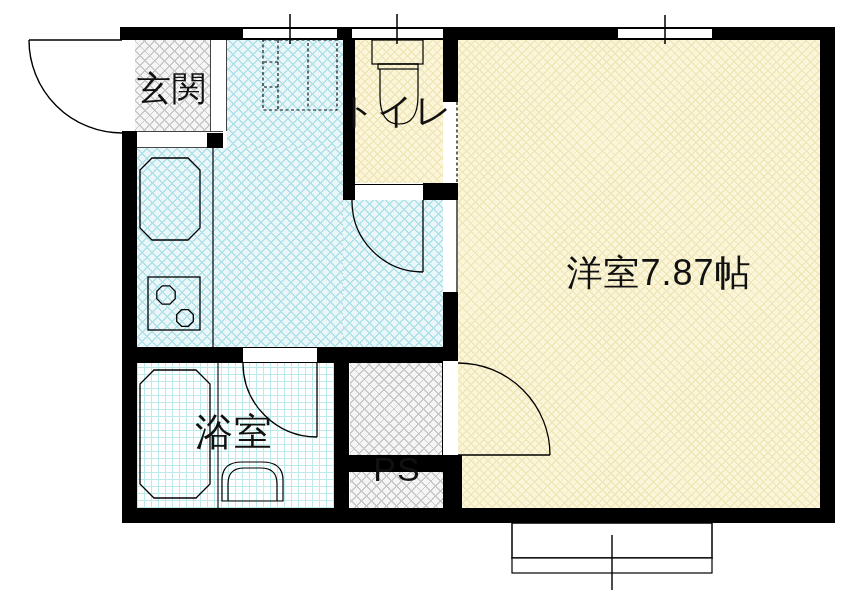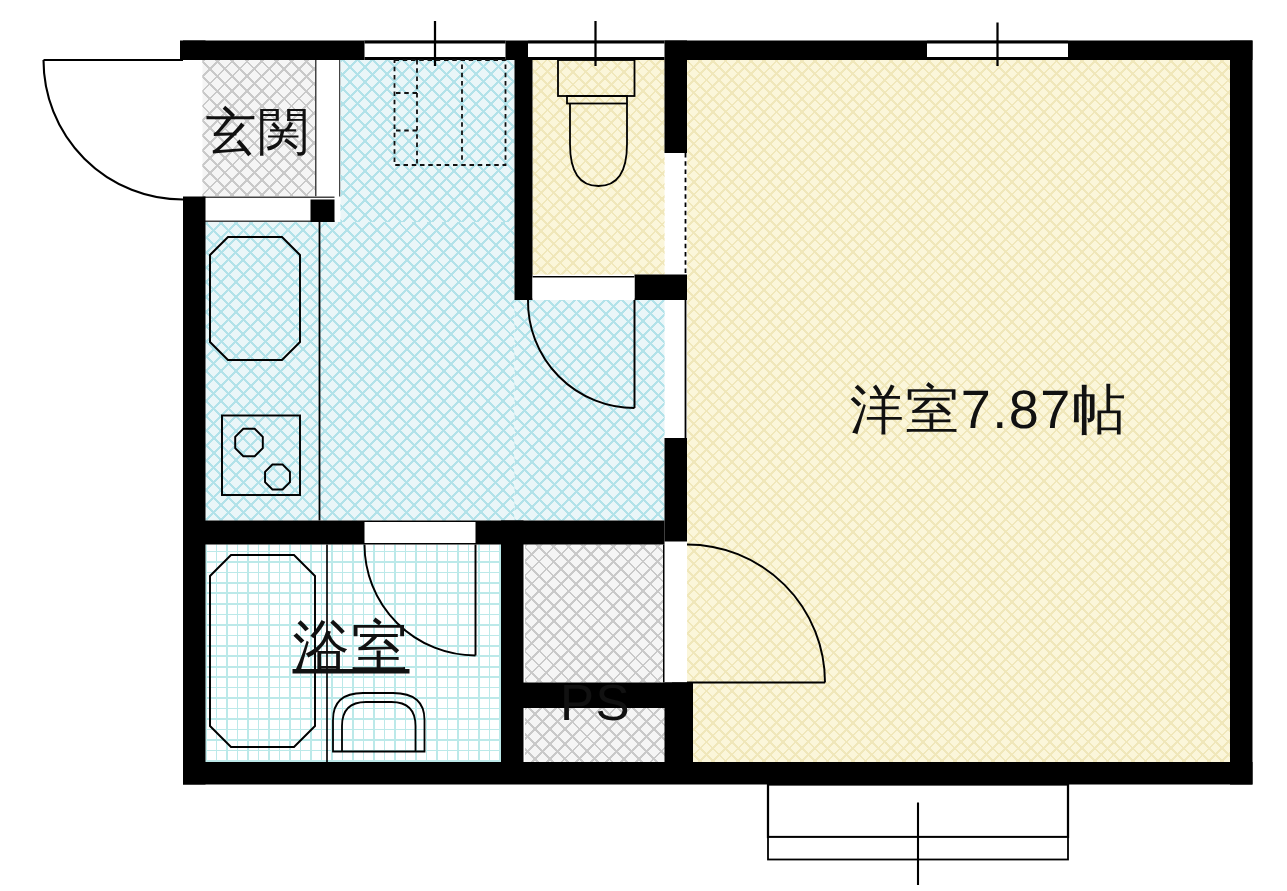--- a/index.html
+++ b/index.html
@@ -168,17 +168,18 @@
     </g>
 
     <g>
       <rect x="512" y="523" width="200" height="35" fill="#ffffff" stroke="#000" stroke-width="1.5"></rect>
       <rect x="512" y="558" width="200" height="15" fill="#ffffff" stroke="#000" stroke-width="1.2"></rect>
       <line x1="612" y1="535" x2="612" y2="590" stroke="#000" stroke-width="1.4"></line>
     </g>
   </svg>
 
   <div class="room-label" style="left:172px;top:88px;font-size:34px;">玄関</div>
+  <div class="room-label" style="left:396px;top:111px;font-size:36px;">トイレ</div>
   <div class="room-label" style="left:642px;top:273px;font-size:36px;padding-left:34px;">洋室7.87帖</div>
-  <div class="room-label" style="left:234px;top:432px;font-size:38px;text-decoration:underline;">浴室</div>
+  <div class="room-label" style="left:234px;top:432px;font-size:38px;">浴室</div>
   <div class="room-label" style="left:397px;top:469px;font-size:34px;">PS</div>
 
 </div>
 
 </body></html>

